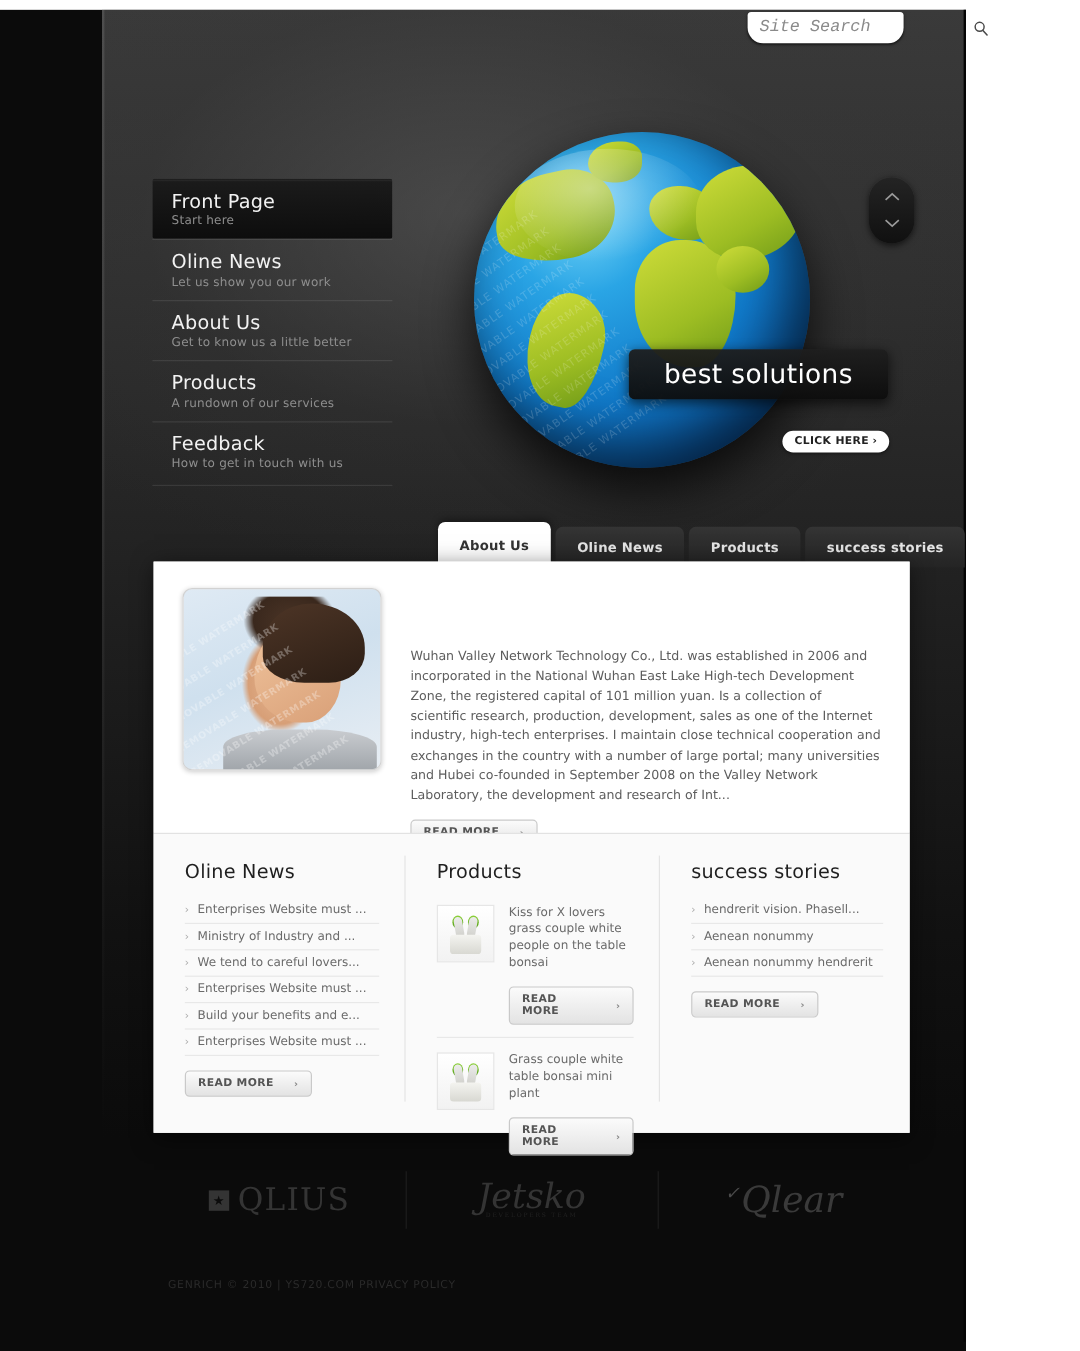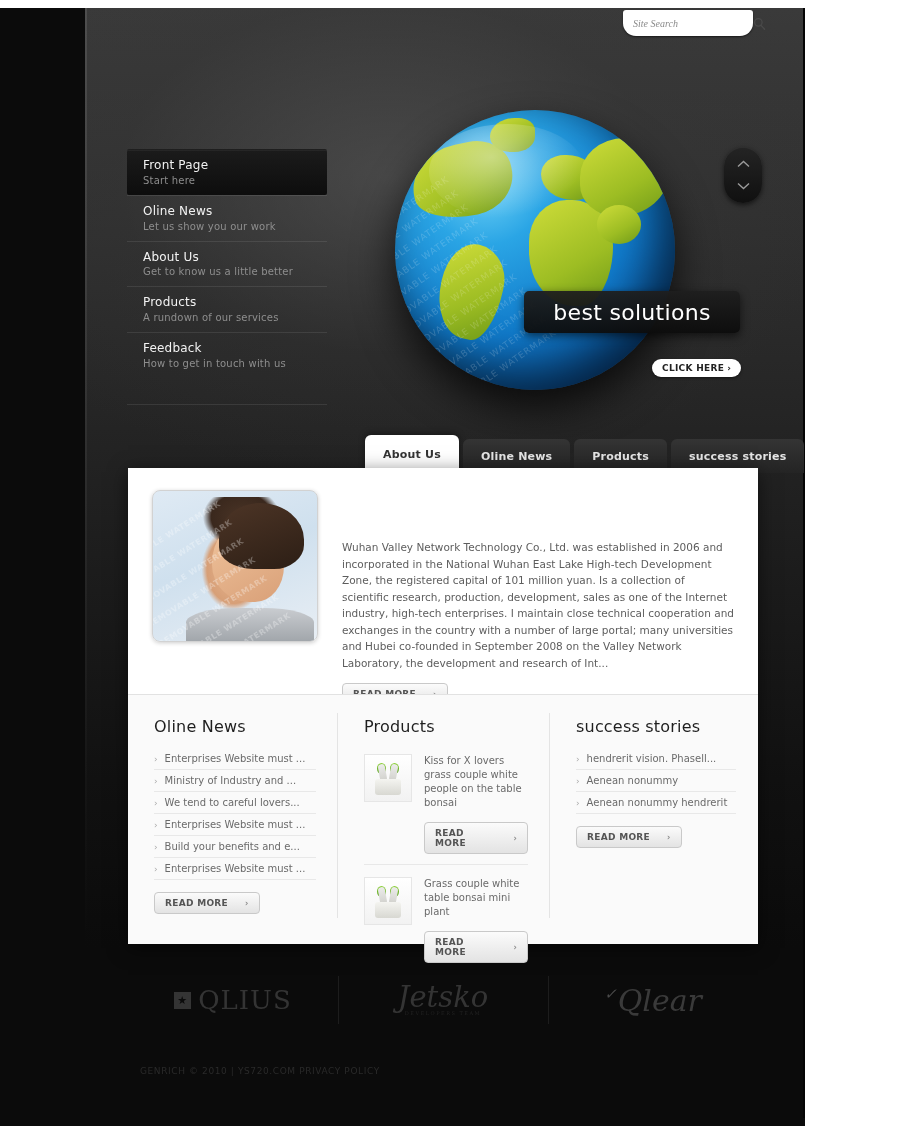--- a/index.html
+++ b/index.html
@@ -66,22 +66,22 @@
     box-shadow: 0 1px 2px rgba(0,0,0,.55);
     display: flex;
     align-items: center;
     padding: 0 6px 0 10px;
   }
   .search-input {
     flex: 1;
     border: none;
     outline: none;
     background: transparent;
-    font-family: Liberation Serif, serif;
-    font-size: 10px;
+    font-family: Liberation Mono, monospace;
+    font-size: 14px;
     font-style: italic;
     color: #6f6f6f;
     height: 100%;
   }
   .search-input::placeholder { color: #8a8a8a; font-style: italic; }
   .search-btn {
     width: 18px; height: 18px;
     border: none; background: transparent; cursor: pointer;
     display: flex; align-items: center; justify-content: center;
   }
@@ -113,21 +113,21 @@
   }
   .nav-item:first-child { border-top: none; }
   .nav-item.active {
     background: linear-gradient(180deg, #1b1b1b 0%, #0d0d0d 100%);
     border-top: 1px solid rgba(255,255,255,.07);
     border-radius: 2px;
     box-shadow: inset 0 1px 0 rgba(255,255,255,.05);
   }
   .nav-title {
     font-family: "DejaVu Sans", sans-serif;
-    font-size: 12px;
+    font-size: 16px;
     color: #f2f2f2;
     line-height: 1.15;
     letter-spacing: .2px;
   }
   .nav-sub {
     font-family: "DejaVu Sans", sans-serif;
     font-size: 10px;
     color: #8e8e8e;
     margin-top: 2px;
     letter-spacing: .2px;

